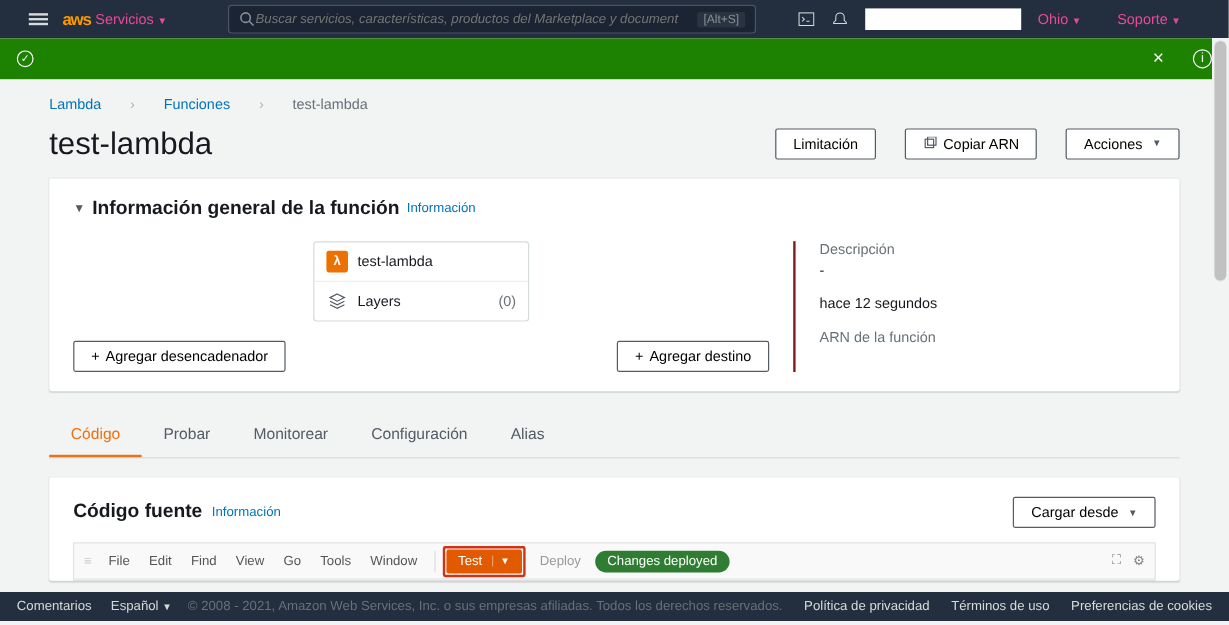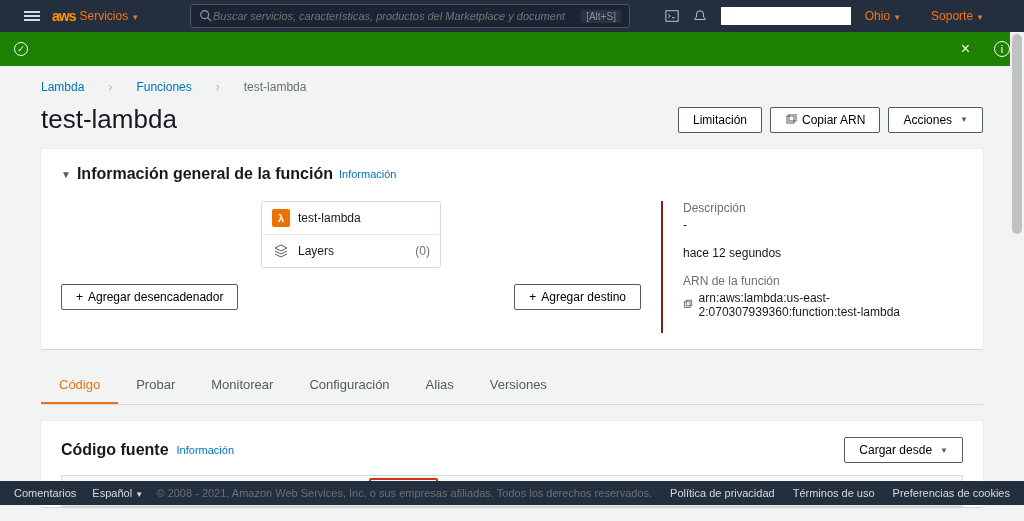--- a/index.html
+++ b/index.html
@@ -1,40 +1,40 @@
 <!DOCTYPE html>
 <html><head>
 <meta charset="utf-8">
 <style>
 *{box-sizing:border-box;margin:0;padding:0;font-family:"Amazon Ember",Helvetica,Arial,sans-serif}
 body{background:#f2f3f3;font-size:12px;color:#16191f}
 .topnav{background:#232f3e;height:32px;display:flex;align-items:center;padding:0 24px;color:#d5dbdb}
 .hamburger{width:16px;cursor:pointer;margin-right:12px}
 .hamburger div{height:2px;background:#d5dbdb;margin:2px 0}
 .aws-logo{color:#ff9900;font-weight:bold;font-size:14px;margin-right:4px;letter-spacing:-1px}
-.nav-link{color:#f97316;font-size:12px;cursor:pointer;margin-right:16px}
+.nav-link{color:#ec4899;font-size:12px;cursor:pointer;margin-right:16px}
 .caret{font-size:8px;margin-left:3px}
 .searchbar{flex:1;display:flex;justify-content:center}
 .searchbox{background:#1a2433;border:1px solid #4a5462;border-radius:3px;height:24px;width:440px;display:flex;align-items:center;padding:0 8px;color:#879196}
 .searchbox input{background:transparent;border:none;color:#d5dbdb;flex:1;outline:none;font-style:italic;font-size:11px}
 .shortcut{background:#2a3441;padding:1px 5px;border-radius:2px;font-size:10px;color:#879196}
 .nav-right{display:flex;align-items:center;gap:14px}
 .nav-icon{width:14px;height:14px;cursor:pointer;fill:#d5dbdb}
 .whitebox{background:#fff;width:130px;height:18px}
 .flash{background:#1d8102;color:#fff;display:flex;align-items:center;padding:8px 14px;font-size:12px}
 .flash-icon{width:14px;height:14px;border:1.5px solid #fff;border-radius:50%;display:flex;align-items:center;justify-content:center;margin-right:10px;font-size:9px}
 .flash-close{margin-left:auto;cursor:pointer;font-size:16px;padding:0 12px}
 .help-icon{width:16px;height:16px;border:1.5px solid #545b64;border-radius:50%;display:flex;align-items:center;justify-content:center;font-size:11px;color:#545b64;cursor:pointer}
 .content{padding:0 24px 24px;max-width:990px;margin:0 auto}
 .breadcrumb{padding:14px 0 10px;font-size:12px;color:#687078;display:flex;align-items:center;gap:24px}
 .breadcrumb a{color:#0073bb;text-decoration:none}
 .crumb-sep{color:#aab7b8}
 .header-row{display:flex;align-items:center;margin-bottom:14px}
 .page-title{font-size:26px;font-weight:400;color:#16191f}
-.header-actions{margin-left:auto;display:flex;gap:8px}
+.header-actions{margin-left:auto;display:flex;gap:24px}
 .btn{background:#fff;border:1px solid #545b64;border-radius:2px;padding:5px 14px;font-size:12px;cursor:pointer;display:inline-flex;align-items:center;gap:5px}
 .panel{background:#fff;border-radius:2px;box-shadow:0 1px 1px rgba(0,0,0,0.1),0 0 0 1px #eaeded;padding:16px 20px;margin-bottom:18px}
 .section-header{display:flex;align-items:center;gap:6px;margin-bottom:18px}
 .tri{font-size:10px;color:#545b64}
 .section-title{font-size:16px;font-weight:700}
 .info-link{color:#0073bb;font-size:11px;cursor:pointer}
 .diagram{display:flex;gap:20px}
 .diag-left{flex:0 0 580px;display:flex;flex-direction:column}
 .diag-center-row{display:flex;justify-content:center;margin-bottom:16px}
 .func-box{width:180px;border:1px solid #d5dbdb;border-radius:3px}
@@ -57,21 +57,21 @@
 .ide{border:1px solid #d5dbdb}
 .ide-menu{background:#f9f9f9;border-bottom:1px solid #e4e4e4;display:flex;align-items:center;height:30px;padding:0 8px;font-size:11px;color:#555;gap:2px}
 .ide-menu-item{padding:4px 8px;cursor:pointer}
 .ide-menu-sep{width:1px;height:18px;background:#ddd;margin:0 4px}
 .test-btn{background:#e15a00;color:#fff;padding:4px 10px;border-radius:2px;cursor:pointer;display:flex;align-items:center;position:relative}
 .test-highlight{border:2px solid #d13212;padding:1px;border-radius:2px}
 .test-caret{border-left:1px solid rgba(255,255,255,0.4);margin-left:8px;padding-left:6px;font-size:8px}
 .deploy-btn{color:#999;padding:4px 10px;cursor:default}
 .badge-deployed{background:#2e7d32;color:#fff;padding:3px 10px;border-radius:10px;font-size:11px}
 .ide-icons{margin-left:auto;display:flex;gap:10px;color:#888}
-.footer{position:fixed;bottom:16px;left:0;right:0;background:#232f3e;color:#d5dbdb;height:24px;display:flex;align-items:center;padding:0 14px;font-size:11px}
+.footer{position:fixed;bottom:4px;left:0;right:0;background:#232f3e;color:#d5dbdb;height:24px;display:flex;align-items:center;padding:0 14px;font-size:11px}
 .footer-left{display:flex;gap:16px;align-items:center}
 .footer-right{margin-left:auto;display:flex;gap:18px;align-items:center}
 .footer a{color:#d5dbdb;text-decoration:none;cursor:pointer}
 .scroll-right{position:fixed;right:0;top:32px;bottom:24px;width:14px;background:#f2f3f3}
 .scroll-thumb{background:#c1c1c1;width:10px;margin:2px auto;border-radius:5px;height:200px}
 </style>
 </head>
 <body>
 
 <div class="topnav">
@@ -168,38 +168,30 @@
         <div class="trigger-row">
           <button class="btn">+ <span>Agregar desencadenador</span></button>
           <button class="btn">+ <span>Agregar destino</span></button>
         </div>
       </div>
       <div class="diag-right">
         <div class="meta-label">Descripción</div>
         <div class="meta-value">-</div>
         <div class="meta-value">hace 12 segundos</div>
         <div class="meta-label">ARN de la función</div>
-        <div class="meta-value arn-row">
-          <svg class="copy-ic" viewBox="0 0 12 12">
-              <rect x="2" y="2" width="7" height="7" fill="none" stroke="#545b64"></rect>
-              <rect x="4" y="0" width="7" height="7" fill="none" stroke="#545b64"></rect>
-            </svg>
-          <span>arn:aws:lambda:us-east-2:070307939360:function:test-lambda</span>
-        </div>
       </div>
     </div>
   </div>
 
   <div class="tabs">
     <div class="tab active">Código</div>
     <div class="tab">Probar</div>
     <div class="tab">Monitorear</div>
     <div class="tab">Configuración</div>
     <div class="tab">Alias</div>
-    <div class="tab">Versiones</div>
   </div>
 
   <div class="panel" style="padding-bottom:0">
     <div class="source-header">
       <span class="source-title">Código fuente</span>
       <a class="info-link">Información</a>
       <div style="margin-left:auto">
         <button class="btn">
             <span>Cargar desde</span>
             <span class="caret" style="color:#545b64">▼</span>

